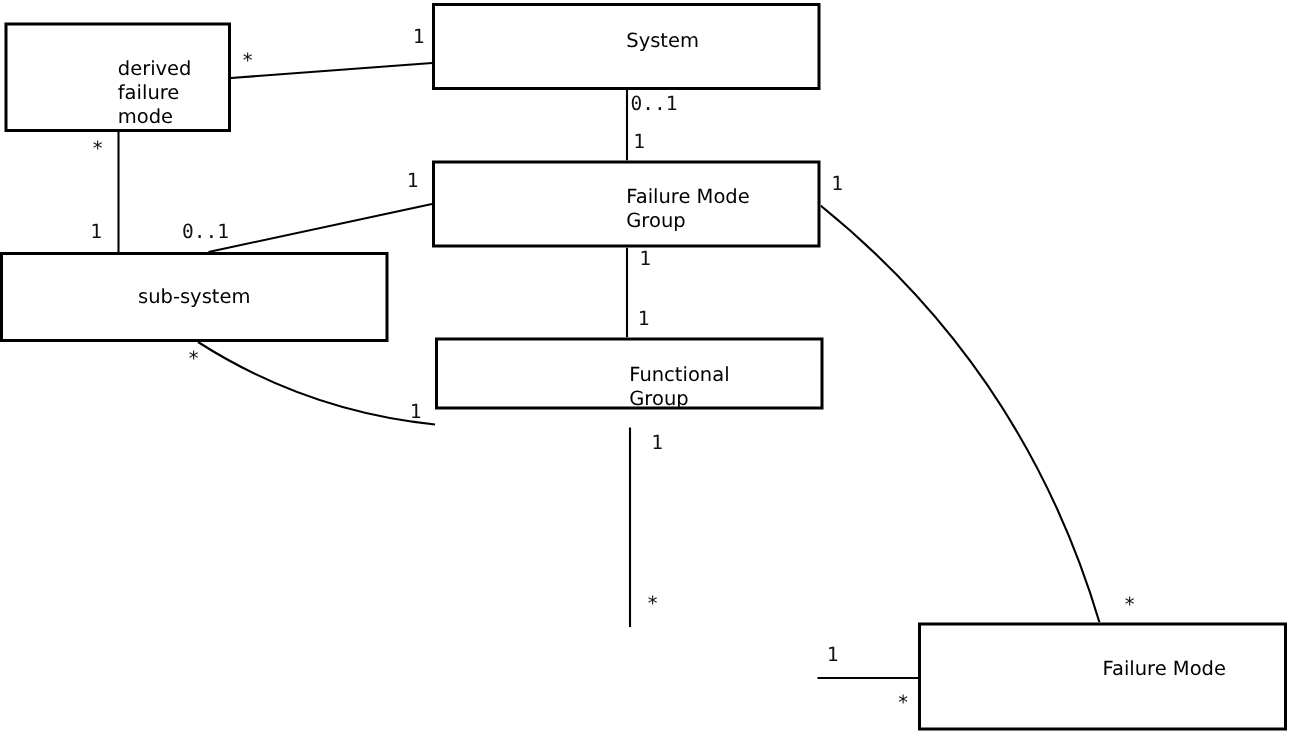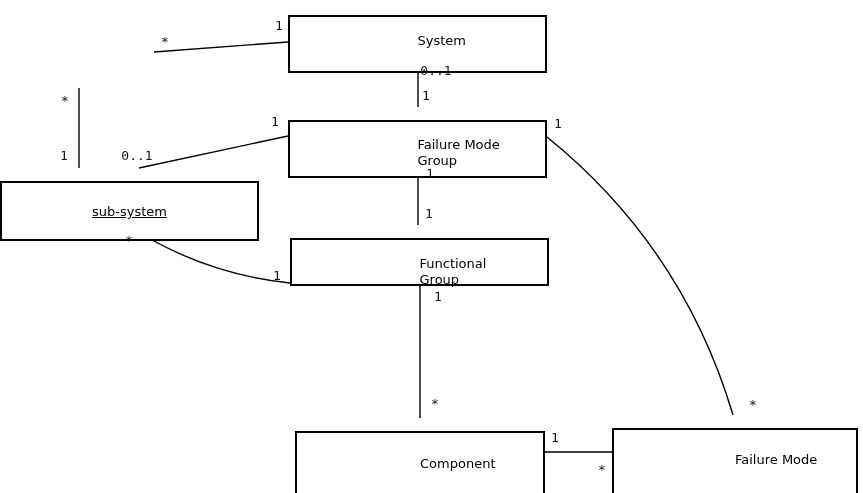--- a/index.html
+++ b/index.html
@@ -5,27 +5,26 @@
   html,body{margin:0;padding:0;background:#ffffff;}
   .canvas{
     position:relative;width:863px;height:493px;background:#ffffff;
     font-family:"DejaVu Sans","Liberation Sans",sans-serif;color:#000;
     overflow:hidden;
   }
   .lines-layer{position:absolute;left:0;top:0;width:863px;height:493px;}
   .entity{
     position:absolute;border:2px solid #000;background:#ffffff;
     box-sizing:border-box;
-    margin-top:13px;
   }
   .entity .label{
     position:absolute;font-size:13px;line-height:16px;white-space:nowrap;color:#000;
   }
   .label.from-center{left:50%;text-align:left;}
-  .label.centered{left:0;right:0;text-align:center;text-decoration:underline;}
+  .label.centered{left:0;right:0;text-align:center;}
   .mult{
     position:absolute;transform:translate(-50%,-50%);
     font-family:"DejaVu Sans Mono","Liberation Mono",monospace;
     font-size:13px;line-height:15px;color:#111;white-space:nowrap;
   }
 </style>
 </head>
 <body>
 
 <div class="canvas">
@@ -35,20 +34,27 @@
     <path d="M79 88 L79 168"></path>
     <path d="M139 168 L288 136"></path>
     <path d="M418 60 L418 107"></path>
     <path d="M418 165 L418 225"></path>
     <path d="M420 285 L420 418"></path>
     <path d="M132 228 Q204 274 290 283"></path>
     <path d="M545 452 L612 452"></path>
     <path d="M547 137 Q683 247 733 415"></path>
   </svg>
 
+  <div class="entity" style="left:3px;top:15px;width:151px;height:73px">
+    <div class="label from-center" style="top:22px">
+      <div>derived</div>
+      <div>failure</div>
+      <div>mode</div>
+    </div>
+  </div>
 
   <div class="entity" style="left:288px;top:2px;width:259px;height:58px">
     <div class="label from-center" style="top:16px">System</div>
   </div>
 
   <div class="entity" style="left:288px;top:107px;width:259px;height:58px">
     <div class="label from-center" style="top:15px">
       <div>Failure Mode</div>
       <div>Group</div>
     </div>
@@ -58,23 +64,20 @@
     <div class="label centered" style="top:21px">sub-system</div>
   </div>
 
   <div class="entity" style="left:290px;top:225px;width:259px;height:48px">
     <div class="label from-center" style="top:16px">
       <div>Functional</div>
       <div>Group</div>
     </div>
   </div>
 
-  <div class="entity" style="left:295px;top:418px;width:250px;height:72px">
-    <div class="label from-center" style="top:23px">Component</div>
-  </div>
 
   <div class="entity" style="left:612px;top:415px;width:246px;height:72px">
     <div class="label from-center" style="top:22px">Failure Mode</div>
   </div>
 
   <span class="mult" style="left:165px;top:41px">*</span>
   <span class="mult" style="left:279px;top:25px">1</span>
 
   <span class="mult" style="left:65px;top:100px">*</span>
   <span class="mult" style="left:64px;top:155px">1</span>

